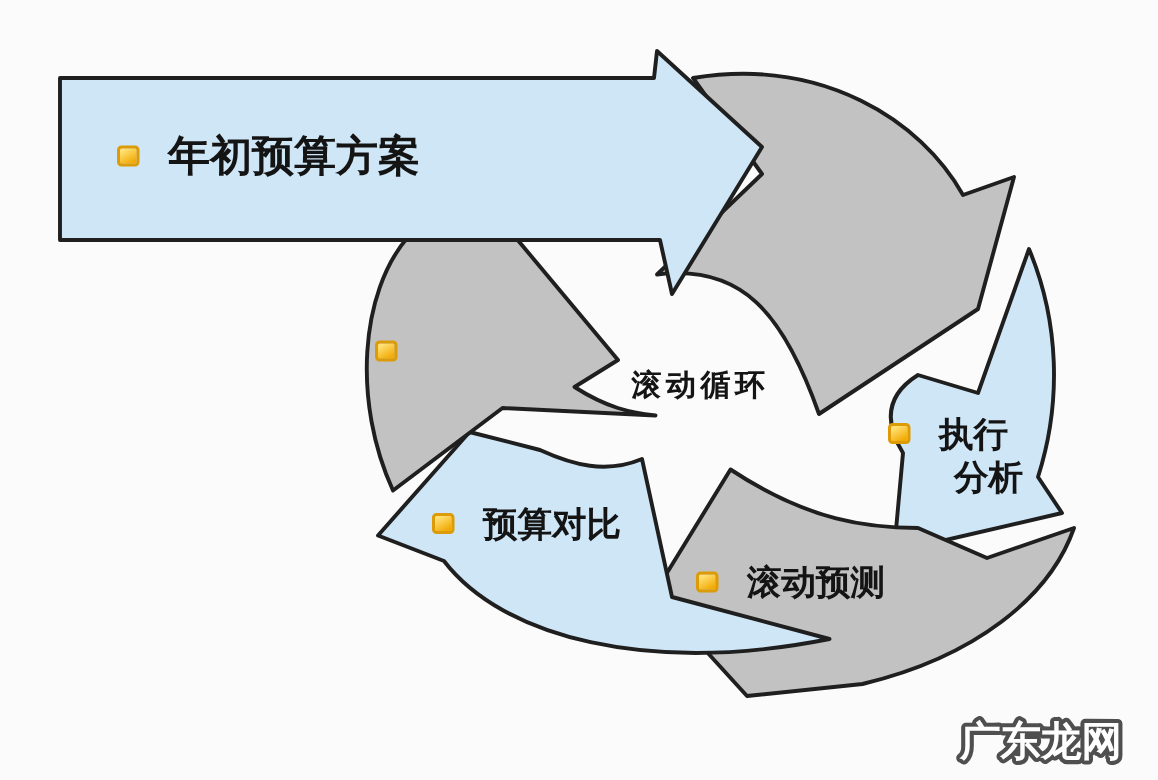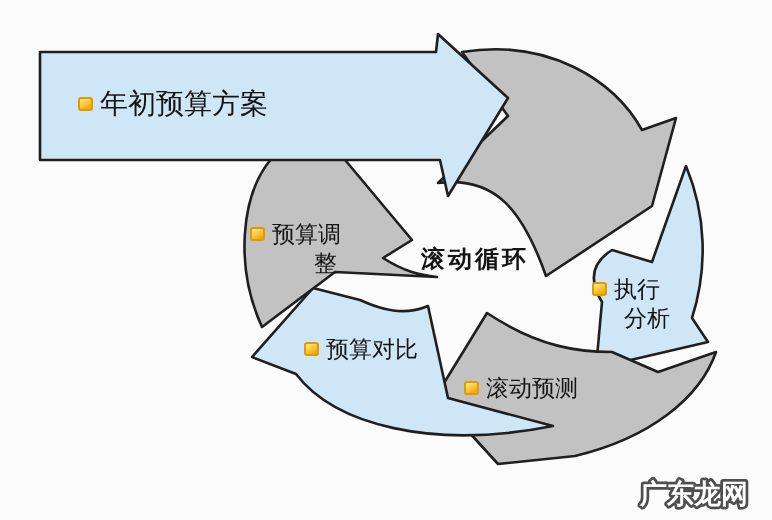--- a/index.html
+++ b/index.html
@@ -9,35 +9,35 @@
     background:var(--bg,#fbfbfc);
     overflow:hidden;
     font-family:"Liberation Sans","DejaVu Sans",sans-serif;
   }
   #shapes{position:absolute;left:0;top:0;}
   path.arrow{stroke:var(--outline,#1f1f1f);stroke-width:2.6;stroke-linejoin:round;}
   path.blue{fill:var(--blue,#cfe6f7);}
   path.gray{fill:var(--gray,#c2c2c2);}
   .lbl{
     position:absolute;
-    display:flex;align-items:flex-start;gap:7px;
-    font-weight:normal;color:var(--text,#141414);
+    display:flex;align-items:flex-start;gap:19px;
+    font-weight:bold;color:var(--text,#141414);
     font-size:23px;line-height:29px;white-space:nowrap;
   }
   .bullet{
     flex:0 0 auto;width:15px;height:14px;margin-top:7px;
     box-sizing:border-box;border-radius:3px;
     background:linear-gradient(150deg,#ffe174 15%,var(--bullet,#f2ab06) 85%);
     border:2px solid var(--bullet-border,#dc9b07);
   }
   .entry{font-size:28px;line-height:34px;}
   .entry .bullet{margin-top:10px;}
   .center-lbl{
     position:absolute;font-weight:bold;color:var(--text,#141414);
-    font-size:24px;letter-spacing:3px;white-space:nowrap;
+    font-size:20px;letter-spacing:3px;white-space:nowrap;
   }
   .l2-indent1{padding-left:10px;text-align:right;}
   .l2-indent2{padding-left:42px;}
 </style>
 </head>
 <body>
 
 <div id="canvas">
 
   <svg id="shapes" width="772" height="520" viewBox="0 0 772 520">
@@ -65,28 +65,24 @@
       <div>执行</div>
       <div class="l2-indent1">分析</div>
     </div>
   </div>
 
   <div class="lbl" style="left:464px;top:374px;">
     <span class="bullet"></span>
     <span>滚动预测</span>
   </div>
 
-  <div class="lbl" style="left:288px;top:335px;margin-left:16px;">
+  <div class="lbl" style="left:288px;top:335px;">
     <span class="bullet"></span>
     <span>预算对比</span>
   </div>
 
   <div class="lbl" style="left:250px;top:220px;">
     <span class="bullet"></span>
-    <div>
-      <div>预算调</div>
-      <div class="l2-indent2">整</div>
-    </div>
   </div>
 
   <div class="center-lbl" style="left:421px;top:243px;">滚动循环</div>
 
 </div>
 
 </body></html>

